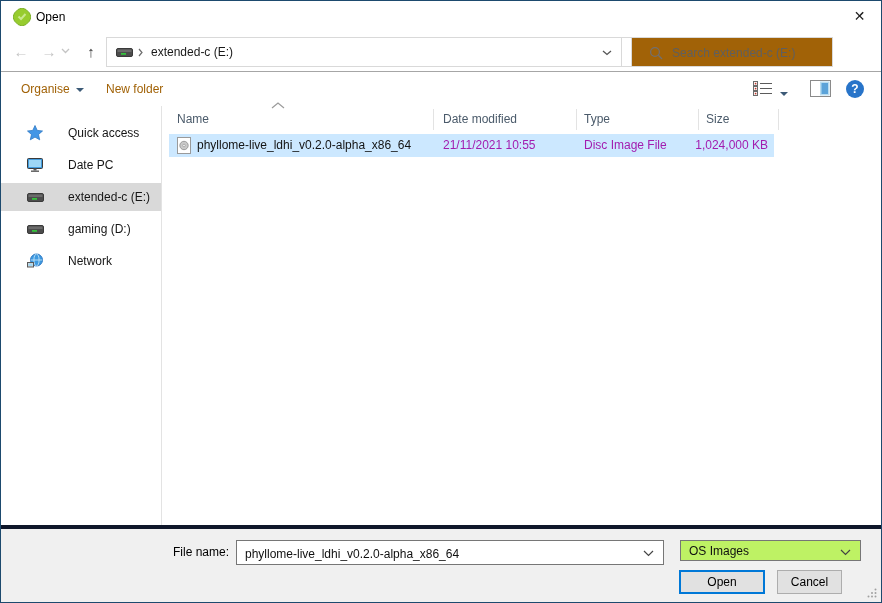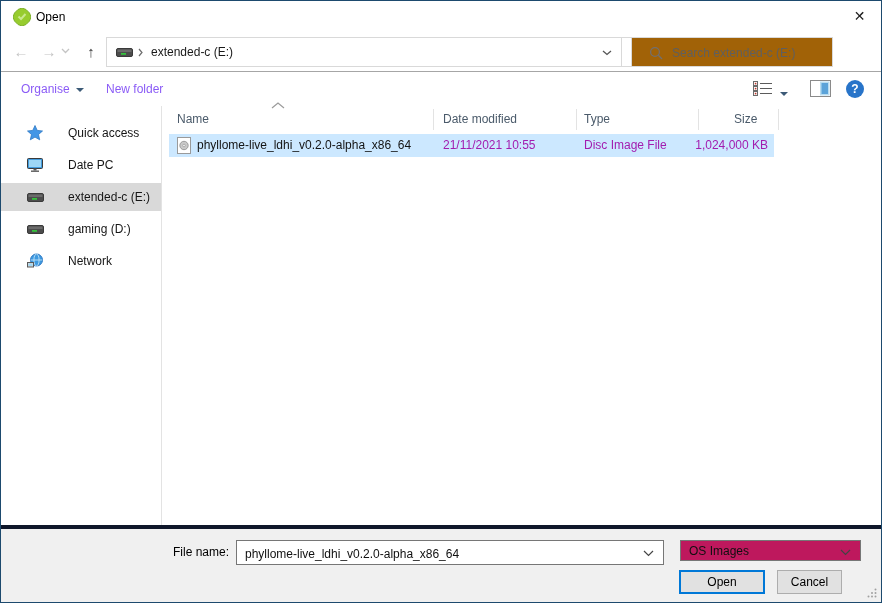--- a/index.html
+++ b/index.html
@@ -24,21 +24,21 @@
   .refresh-btn{position:absolute;left:621px;top:36px;width:35px;height:30px;box-sizing:border-box;
     border:1px solid #d9d9d9;border-left:none;text-align:center;line-height:28px;font-size:15px;color:#3f3f3f;}
   .searchbox{position:absolute;left:630px;top:36px;width:202px;height:30px;box-sizing:border-box;
     border:1px solid #d9d9d9;background:#a16207;}
   .searchbox input{position:absolute;left:38px;top:2px;width:156px;height:24px;border:none;outline:none;
     font-family:"Liberation Sans",sans-serif;font-size:12px;color:#1a1a1a;background:transparent;}
   .searchbox input::placeholder{color:#5f5f5f;opacity:1;}
   
   .toolbar{position:absolute;left:0;top:70px;right:0;height:35px;background:#fff;
     border-top:1px solid #a6a6a6;box-sizing:border-box;}
-  .tool-label{position:absolute;top:0;height:34px;line-height:34px;color:#8b5cf6;}
+  .tool-label{position:absolute;top:0;height:34px;line-height:34px;color:#a16207;}
   .caret-down{display:inline-block;width:0;height:0;border-left:4px solid transparent;
     border-right:4px solid transparent;border-top:4px solid #3c5a77;margin-left:6px;vertical-align:middle;}
   .help-circle{position:absolute;left:845px;top:79px;width:18px;height:18px;border-radius:50%;
     background:#2874c9;color:#fff;font-weight:bold;font-size:12px;text-align:center;line-height:18px;}
   
   .sidebar-item{position:absolute;left:0;width:160px;height:28px;}
   .sidebar-item.selected{background:#d9d9d9;}
   .sidebar-icon{position:absolute;left:26px;top:6px;}
   .sidebar-label{position:absolute;left:47px;top:0;height:28px;line-height:28px;color:#161616;margin-left:20px;}
   .side-divider{position:absolute;left:160px;top:105px;width:1px;height:419px;background:#e3e3e3;}
@@ -51,21 +51,21 @@
   
   .footer{position:absolute;left:0;top:524px;right:0;bottom:0;background:#f0f0f0;
     border-top:4px solid #0f172a;box-sizing:border-box;}
   .fname-label{position:absolute;left:140px;top:12px;width:88px;height:23px;line-height:23px;
     text-align:right;color:#000;}
   .fname-box{position:absolute;left:235px;top:11px;width:428px;height:25px;box-sizing:border-box;
     border:1px solid #767676;background:#fff;}
   .fname-box input{position:absolute;left:6px;top:2px;width:390px;height:19px;border:none;outline:none;
     font-family:"Liberation Sans",sans-serif;font-size:12px;color:#101010;background:transparent;}
   .combo{position:absolute;left:679px;top:11px;width:181px;height:21px;box-sizing:border-box;
-    border:1px solid #767676;background:#be185d;}
+    border:1px solid #767676;background:#bef264;}
   .combo-text{position:absolute;left:8px;top:0;height:21px;line-height:21px;color:#101010;}
   .btn{position:absolute;top:41px;height:24px;box-sizing:border-box;background:#e1e1e1;
     text-align:center;color:#000;}
   .btn-open{left:678px;width:86px;border:2px solid #0078d7;line-height:20px;}
   .btn-cancel{left:776px;width:65px;border:1px solid #adadad;line-height:22px;}
   .chev{position:absolute;}
 </style>
 </head>
 <body>
 
@@ -202,21 +202,21 @@
     <span class="sidebar-label">Network</span>
   </div>
   <div class="side-divider"></div>
 
   <svg class="chev" style="left:270px;top:101px" width="14" height="7" viewBox="0 0 14 7">
     <polyline points="1,6 7,1 13,6" fill="none" stroke="#9b9b9b" stroke-width="1.2"></polyline>
   </svg>
   <div class="col-header" style="left:176px">Name</div>
   <div class="col-header" style="left:442px">Date modified</div>
   <div class="col-header" style="left:583px">Type</div>
-  <div class="col-header" style="left:733px">Size</div>
+  <div class="col-header" style="left:705px">Size</div>
   <div class="col-sep" style="left:432px"></div>
   <div class="col-sep" style="left:575px"></div>
   <div class="col-sep" style="left:697px"></div>
   <div class="col-sep" style="left:777px"></div>
 
   <div class="file-row">
     <svg class="abs" style="left:8px;top:3px" width="14" height="17" viewBox="0 0 14 17">
       <rect x="0.5" y="0.5" width="13" height="16" fill="#fff" stroke="#9a9a9a"></rect>
       <circle cx="7" cy="8.5" r="4.2" fill="#c9c9c9" stroke="#8e8e8e" stroke-width="0.8"></circle>
       <circle cx="7" cy="8.5" r="1.3" fill="#f2f2f2" stroke="#8e8e8e" stroke-width="0.6"></circle>

